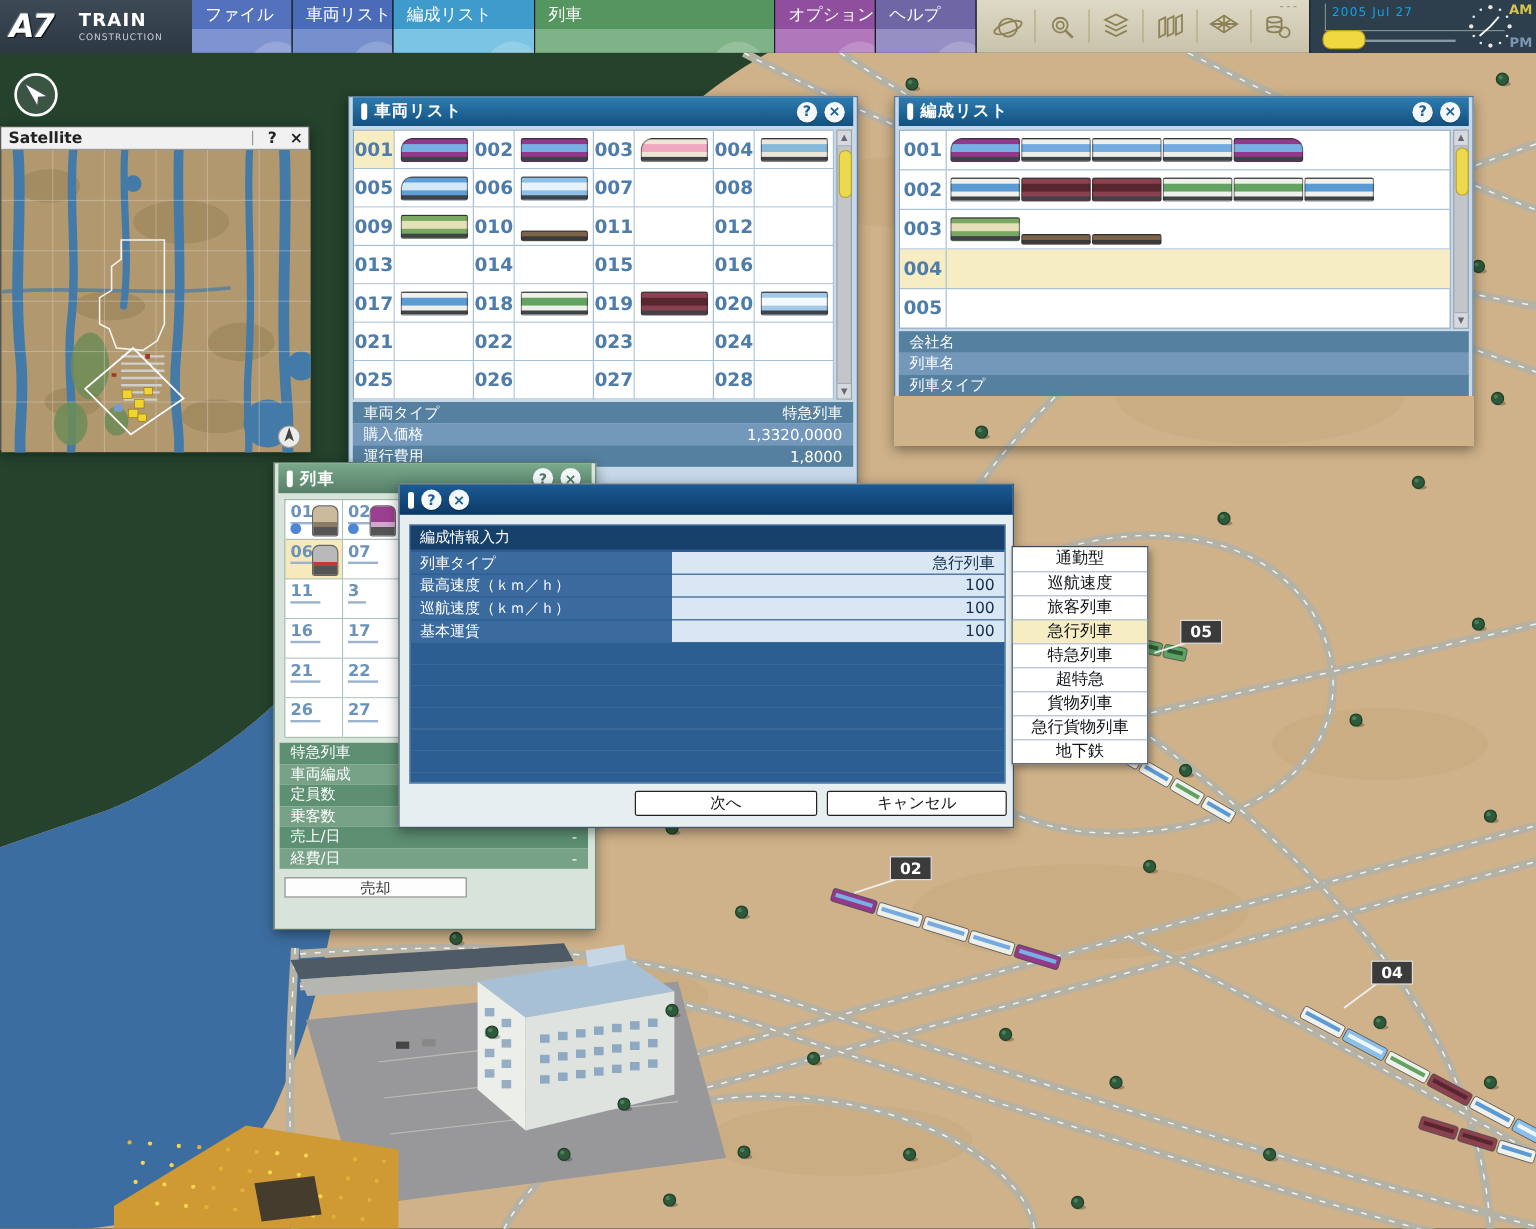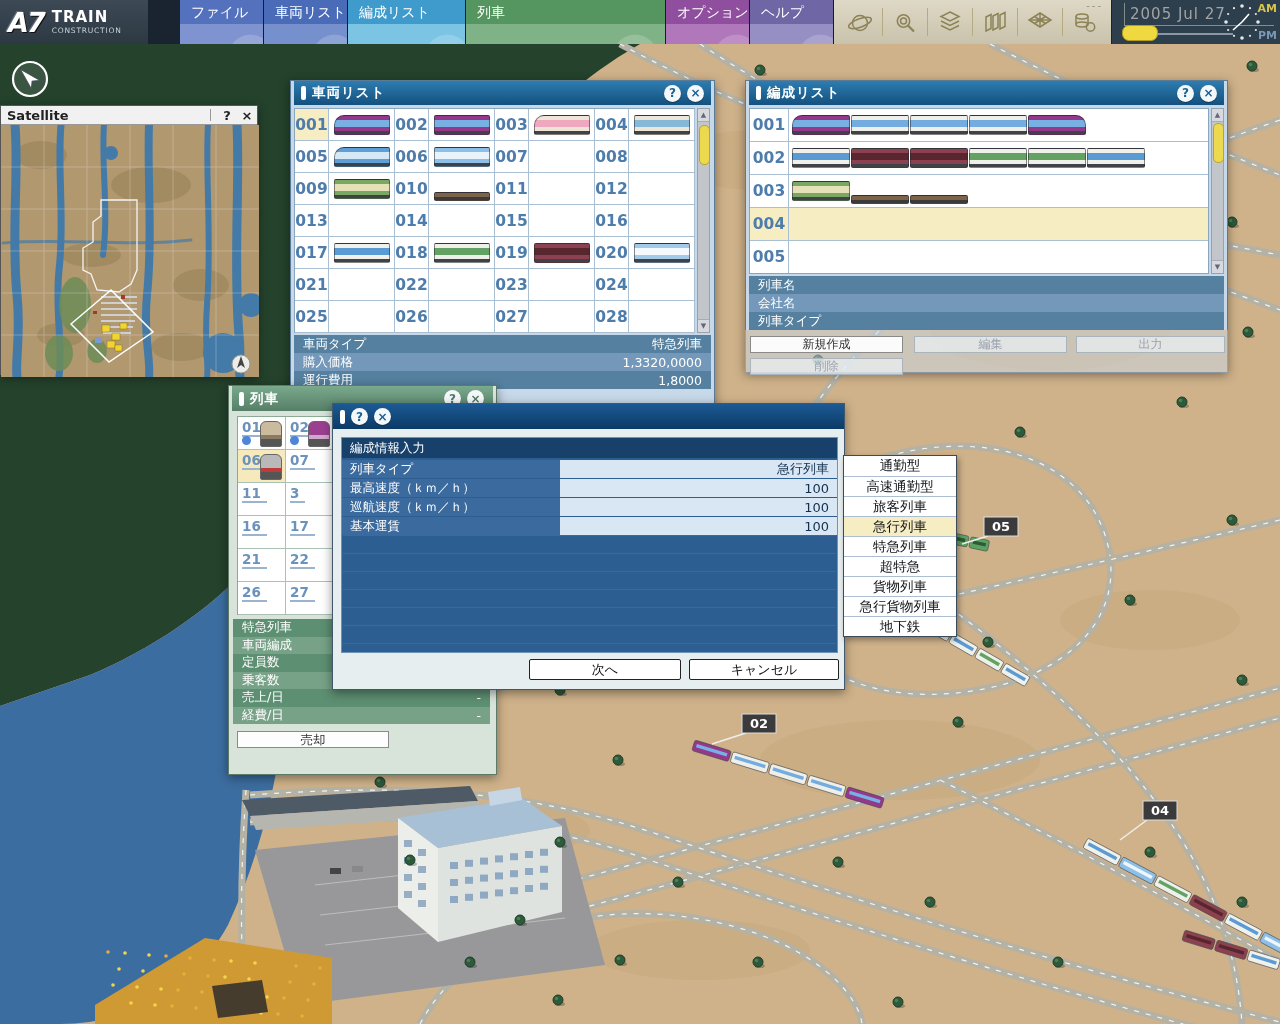--- a/index.html
+++ b/index.html
@@ -2,36 +2,36 @@
 <html style="--cream: #f7edc2;"><head>
 <meta charset="utf-8">
 <style>
   html,body{margin:0;padding:0;background:#222;}
   #stage{position:relative;width:1280px;height:1024px;overflow:hidden;
     font-family:"DejaVu Sans","Liberation Sans",sans-serif;user-select:none;}
   #mapbg{position:absolute;left:0;top:0;z-index:0;}
 
   
   #topbar{position:absolute;left:0;top:0;width:1280px;height:44px;background:#1a2430;z-index:40;display:flex;}
-  #logo{width:148px;height:44px;background:linear-gradient(180deg,#3d4955,#2c3842);display:flex;align-items:center;gap:8px;padding-left:8px;box-sizing:border-box;}
+  #logo{width:160px;height:44px;background:linear-gradient(180deg,#3d4955,#2c3842);display:flex;align-items:center;gap:22px;padding-left:8px;box-sizing:border-box;}
   #logo-mark{font-size:27px;font-weight:bold;font-style:italic;color:#fff;letter-spacing:-2px;
     text-shadow:1px 1px 0 #111,-1px -1px 0 #5a6a78;}
   .logotxt{line-height:1;}
   #logo-title{color:#fff;font-weight:bold;font-size:15px;letter-spacing:1px;}
   #logo-sub{color:#c8d2da;font-size:7.5px;letter-spacing:.8px;margin-top:2px;}
-  #menu{display:flex;height:44px;margin-left:32px;}
+  #menu{display:flex;height:44px;}
   .tab{height:44px;box-sizing:border-box;border-right:1px solid #141c26;color:#fff;font-size:14px;
     padding:4px 0 0 11px;cursor:pointer;}
   #tools{width:277px;height:44px;background:linear-gradient(180deg,#ded9c6,#c9c3ac);display:flex;align-items:center;justify-content:center;position:relative;}
   .tool{padding:2px 9px;display:flex;align-items:center;cursor:pointer;}
   .tool+.tool{border-left:1px solid #b5aa82;}
   .tool svg{stroke:#8d8257;fill:none;stroke-width:1.5;}
   #tool-dash{position:absolute;right:8px;top:0;color:#9a9482;font-size:10px;letter-spacing:2px;}
   #clockpanel{flex:1;height:44px;background:#2d3e4c;position:relative;border-left:1px solid #18242e;}
-  #date{position:absolute;left:18px;top:5px;color:#a3a3a3;font-size:15px;letter-spacing:1px;}
+  #date{position:absolute;left:18px;top:5px;color:#0ea5e9;font-size:10px;letter-spacing:1px;}
   #am{position:absolute;right:3px;top:2px;color:#d8c44a;font-size:11px;font-weight:bold;}
   #pm{position:absolute;right:3px;bottom:2px;color:#7a98b4;font-size:11px;font-weight:bold;}
   #clocksvg{position:absolute;right:16px;top:0;}
   .clkline{position:absolute;background:rgba(210,225,200,.5);}
   #slider-track{position:absolute;left:26px;bottom:9px;width:95px;height:2px;background:#8a98a4;}
   #slider-thumb{position:absolute;left:10px;bottom:3px;width:34px;height:14px;border-radius:7px;background:#f0d840;border:1px solid #b89c20;cursor:pointer;}
 
   
   .win{position:absolute;box-shadow:0 3px 10px rgba(0,0,0,.42);box-sizing:border-box;}
   .tbar{height:24px;display:flex;align-items:center;gap:6px;padding:0 7px;}
@@ -800,39 +800,33 @@
             </div>
           </div>
         <div class="sbar">
           <div class="sarr up">▲</div>
             <div class="sthumb" style="top:14px;"></div>
             <div class="sarr dn">▼</div>
         </div>
       </div>
       <div id="finfo" class="blueinfo">
           <div class="irow">
+            <span>会社名</span>
+            <span></span>
+          </div>
+          <div class="irow">
             <span>列車名</span>
-            <span></span>
-          </div>
-          <div class="irow">
-            <span>会社名</span>
             <span></span>
           </div>
           <div class="irow">
             <span>列車タイプ</span>
             <span></span>
           </div>
         </div>
     </div>
-    <div id="form-btm">
-        <div class="gbtn" style="left: 4px; top: 6px; width: 153px;">新規作成</div>
-        <div class="gbtn dis" style="left: 168px; top: 6px; width: 153px;">編集</div>
-        <div class="gbtn dis" style="left: 330px; top: 6px; width: 149px;">出力</div>
-        <div class="gbtn dis" style="left: 4px; top: 28px; width: 153px;">削除</div>
-      </div>
   </section>
 
   <section id="trainwin" class="win">
     <div class="tbar green">
       <span class="bar"></span>
       <span class="ttl">列車</span>
       <span class="cbtn">?</span>
       <span class="cbtn">×</span>
     </div>
     <div id="tgrid">
@@ -952,21 +946,21 @@
           </div>
         </div>
       <div id="dstripes"></div>
     </div>
     <div id="btn-next" class="dbtn">次へ</div>
     <div id="btn-cancel" class="dbtn">キャンセル</div>
   </section>
 
   <ul id="dropdown">
       <li>通勤型</li>
-      <li>高速通勤型</li>
+      <li>巡航速度</li>
       <li>旅客列車</li>
       <li class="sel">急行列車</li>
       <li>特急列車</li>
       <li>超特急</li>
       <li>貨物列車</li>
       <li>急行貨物列車</li>
       <li>地下鉄</li>
     </ul>
 
 </div>

